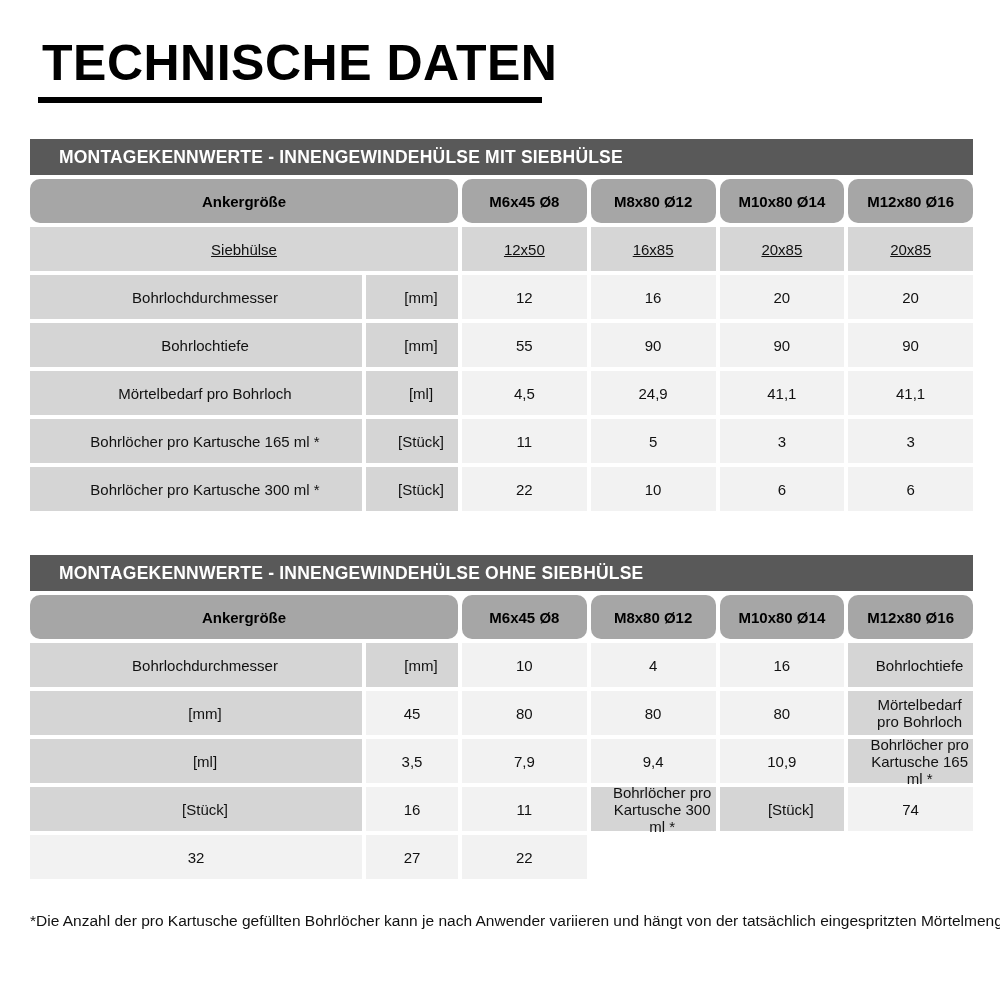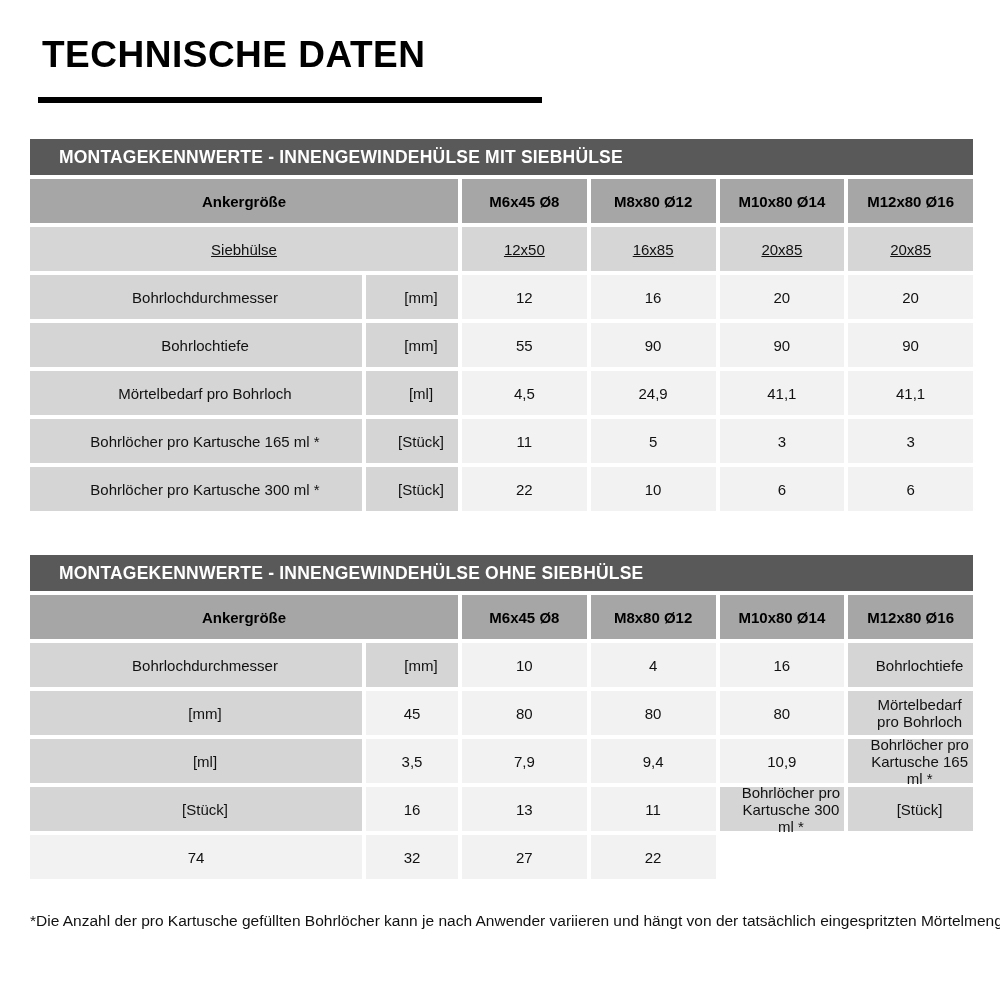--- a/index.html
+++ b/index.html
@@ -5,21 +5,21 @@
   html, body { margin: 0; padding: 0; background: #ffffff; }
   body {
     width: 1000px; height: 1000px;
     font-family: "Liberation Sans", sans-serif;
     color: #1a1a1a;
     position: relative;
     overflow: hidden;
   }
   .page-title {
     position: absolute; left: 42px; top: 34px;
-    font-size: 37px; font-weight: bold; color: #000;
+    font-size: 50px; font-weight: bold; color: #000;
     letter-spacing: 0.5px; white-space: nowrap;
   }
   .title-rule {
     position: absolute; left: 38px; top: 97px;
     width: 504px; height: 6px; background: #000;
   }
   .table-section { position: absolute; left: 30px; width: 943px; }
   .table-section.t1 { top: 139px; }
   .table-section.t2 { top: 555px; }
   .table-bar {
@@ -32,21 +32,21 @@
     margin-top: 4px;
     display: grid;
     grid-template-columns: 332px 92px 1fr 1fr 1fr 1fr;
     gap: 4px;
   }
   .cell {
     height: 44px; display: flex; align-items: center; justify-content: center;
     font-size: 15px; text-align: center; color: #111;
   }
   .cell.span2 { grid-column: span 2; }
-  .cell.header { background: var(--c-header_cell_bg, #a6a6a6); font-weight: bold; color: #000; }
+  .cell.header { background: var(--c-header_cell_bg, #a6a6a6); font-weight: bold; color: #000; border-radius: 10px; }
   .cell.label  { background: var(--c-label_cell_bg, #d5d5d5); padding-left: 18px; }
   .cell.sieb   { background: var(--c-sieb_cell_bg, #d6d6d6); text-decoration: underline; }
   .cell.value  { background: var(--c-value_cell_bg, #f2f2f2); }
   .footnote {
     position: absolute; left: 30px; top: 912px;
     font-size: 15.5px; color: #111; white-space: nowrap;
   }
 </style>
 </head>
 <body>
@@ -121,21 +121,20 @@
       <div class="cell value">80</div>
       <div class="cell label">Mörtelbedarf pro Bohrloch</div>
       <div class="cell label">[ml]</div>
       <div class="cell value">3,5</div>
       <div class="cell value">7,9</div>
       <div class="cell value">9,4</div>
       <div class="cell value">10,9</div>
       <div class="cell label">Bohrlöcher pro Kartusche 165 ml *</div>
       <div class="cell label">[Stück]</div>
       <div class="cell value">16</div>
-      <div class="cell value">13</div>
       <div class="cell value">11</div>
       <div class="cell label">Bohrlöcher pro Kartusche 300 ml *</div>
       <div class="cell label">[Stück]</div>
       <div class="cell value">74</div>
       <div class="cell value">32</div>
       <div class="cell value">27</div>
       <div class="cell value">22</div>
     </div>
 </div>
 

